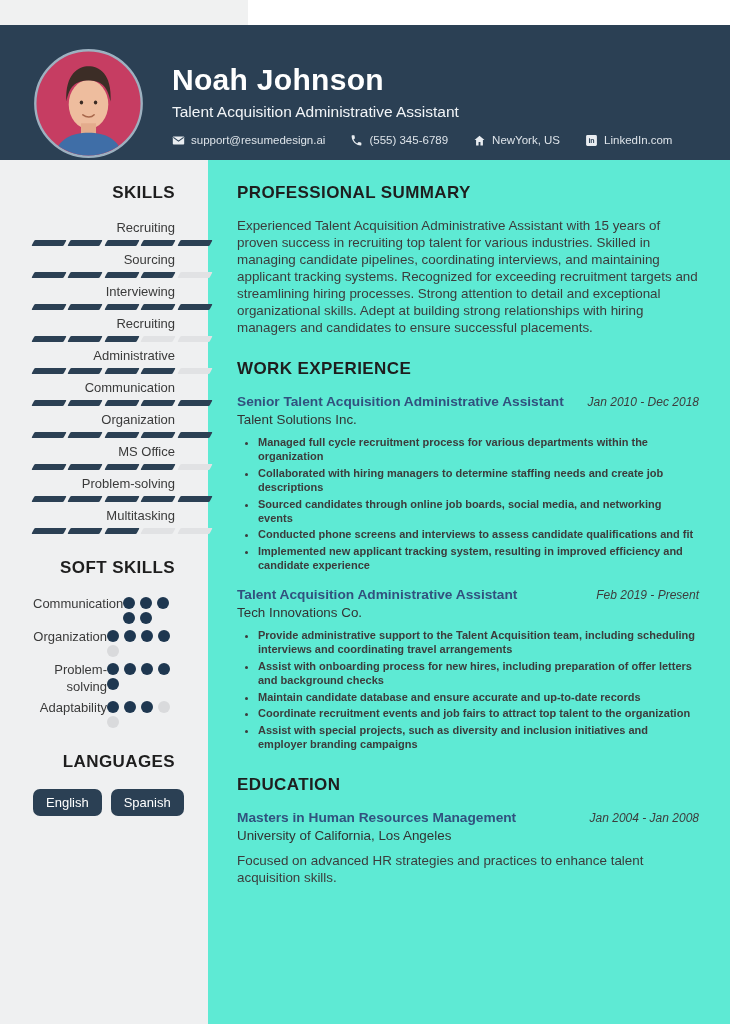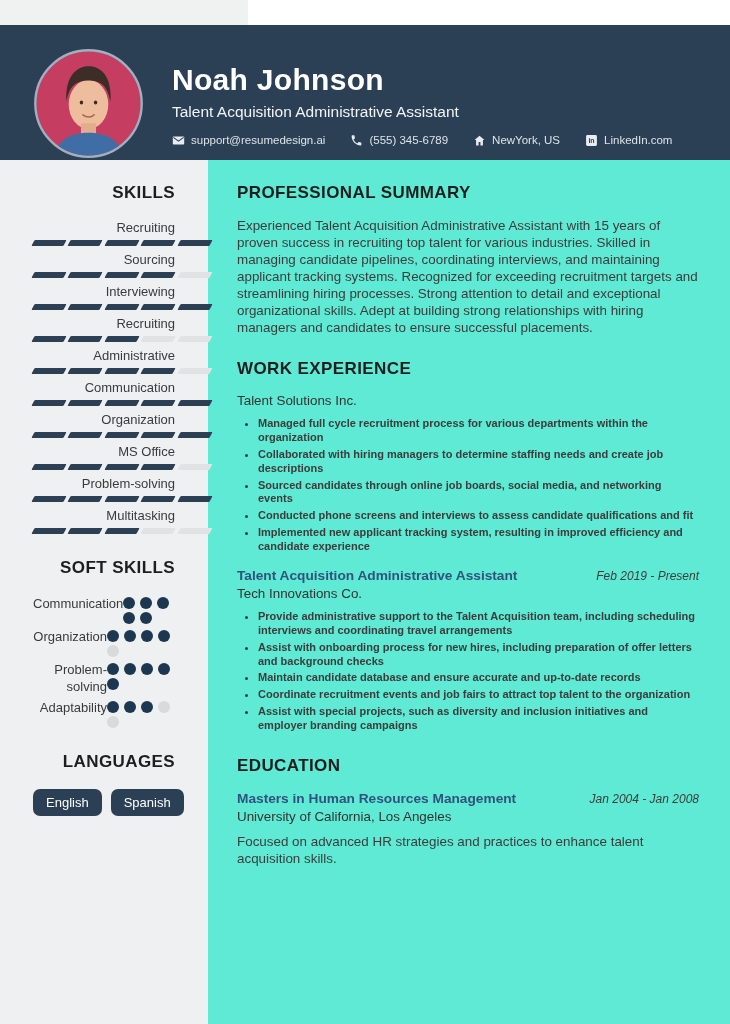--- a/index.html
+++ b/index.html
@@ -304,20 +304,24 @@
     <main class="main">
       <section class="section">
         <div class="sec-title">PROFESSIONAL SUMMARY</div>
         <p class="body-text">Experienced Talent Acquisition Administrative Assistant with 15 years of proven success in recruiting top talent for various industries. Skilled in managing candidate pipelines, coordinating interviews, and maintaining applicant tracking systems. Recognized for exceeding recruitment targets and streamlining hiring processes. Strong attention to detail and exceptional organizational skills. Adept at building strong relationships with hiring managers and candidates to ensure successful placements.</p>
       </section>
 
       <section class="section">
         <div class="sec-title">WORK EXPERIENCE</div>
         <div id="jobs">
             <article class="job">
+              <div class="entry-head">
+                <h3 class="entry-title">Senior Talent Acquisition Administrative Assistant</h3>
+                <span class="entry-dates">Jan 2010 - Dec 2018</span>
+              </div>
               <div class="company">Talent Solutions Inc.</div>
               <ul class="bullets">
                 <li>Managed full cycle recruitment process for various departments within the organization</li>
                 <li>Collaborated with hiring managers to determine staffing needs and create job descriptions</li>
                 <li>Sourced candidates through online job boards, social media, and networking events</li>
                 <li>Conducted phone screens and interviews to assess candidate qualifications and fit</li>
                 <li>Implemented new applicant tracking system, resulting in improved efficiency and candidate experience</li>
               </ul>
             </article>
             <article class="job">

